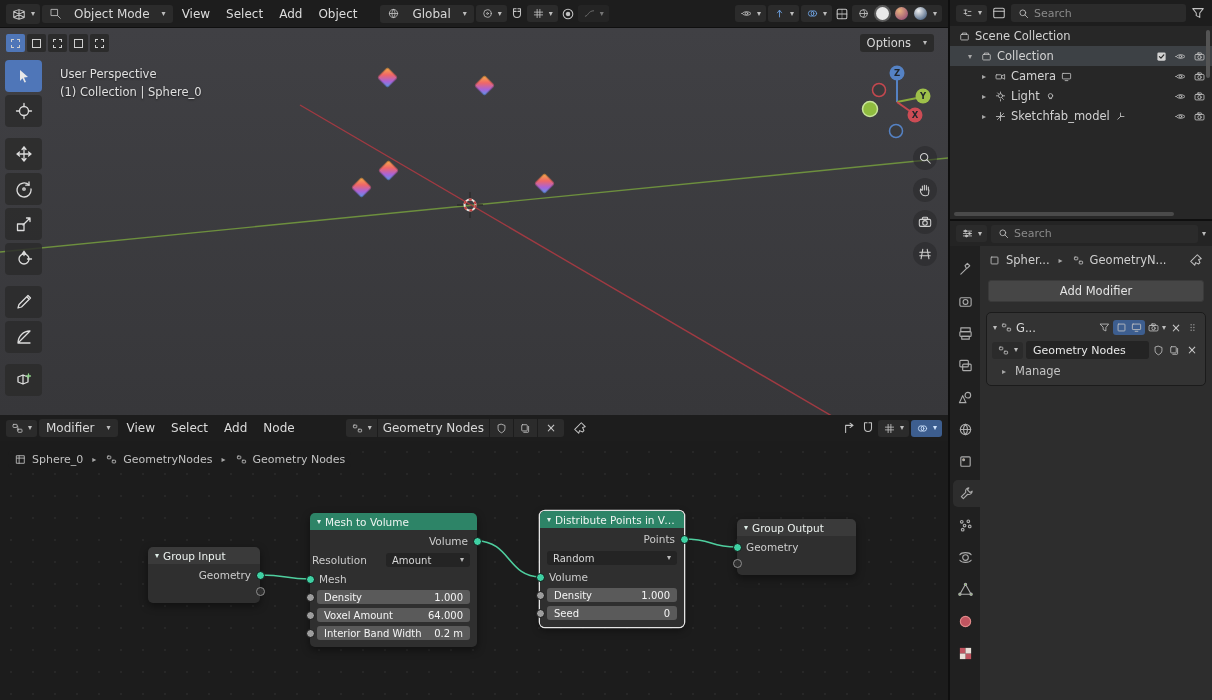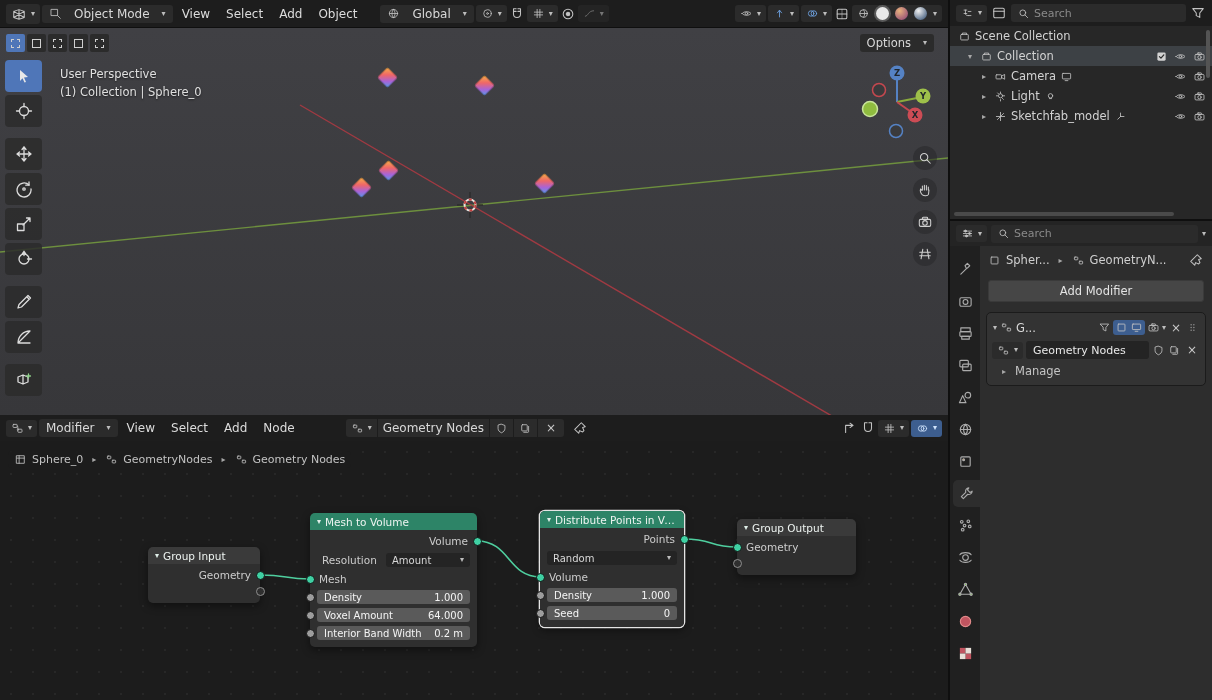--- a/index.html
+++ b/index.html
@@ -62,21 +62,21 @@
   .n-row.out{justify-content:flex-end;}
   .sock{position:absolute;width:9px;height:9px;border-radius:50%;background:#3fd0a3;border:1px solid #121212;top:50%;margin-top:-4.5px;}
   .sock.in{left:-4.5px;} .sock.op{right:-4.5px;}
   .sock.gray{background:#9d9d9d;}
   .sock.hollow{background:#2f2f2f;border-color:#8f8f8f;}
   .n-frow{position:relative;padding:2px 7px;}
   .n-field{height:14px;background:#5a5a5a;border-radius:3px;display:flex;justify-content:space-between;align-items:center;
            padding:0 7px;color:#f4f4f4;font-size:10px;}
   .n-dd{background:#242424;border-radius:3px;height:14px;display:flex;align-items:center;justify-content:space-between;
         padding:0 6px;color:#d8d8d8;font-size:10px;}
-  .reso{height:20px;display:flex;align-items:center;justify-content:space-between;padding:0 7px 0 12px;color:#ccc;text-align:right;}
+  .reso{height:20px;display:flex;align-items:center;justify-content:space-between;padding:0 7px 0 2px;color:#ccc;text-align:right;}
 
   
   .outliner{position:absolute;left:950px;top:0;width:262px;height:219px;background:#272727;font-size:11.5px;color:#d2d2d2;overflow:hidden;}
   .ol-hdr{display:flex;align-items:center;gap:4px;height:26px;background:#1d1d1d;padding:0 6px;}
   .search{display:flex;align-items:center;gap:4px;background:#2b2b2b;border-radius:3px;height:18px;padding:0 6px;flex:1;}
   .search input{background:transparent;border:none;outline:none;color:#cfcfcf;font-size:11px;width:100%;font-family:inherit;}
   .search input::placeholder{color:#8a8a8a;}
   .ol-row{display:flex;align-items:center;height:20px;gap:4px;padding-right:6px;}
   .ol-row .lbl{white-space:nowrap;}
   .ol-row.hl{background:#3d4145;}

